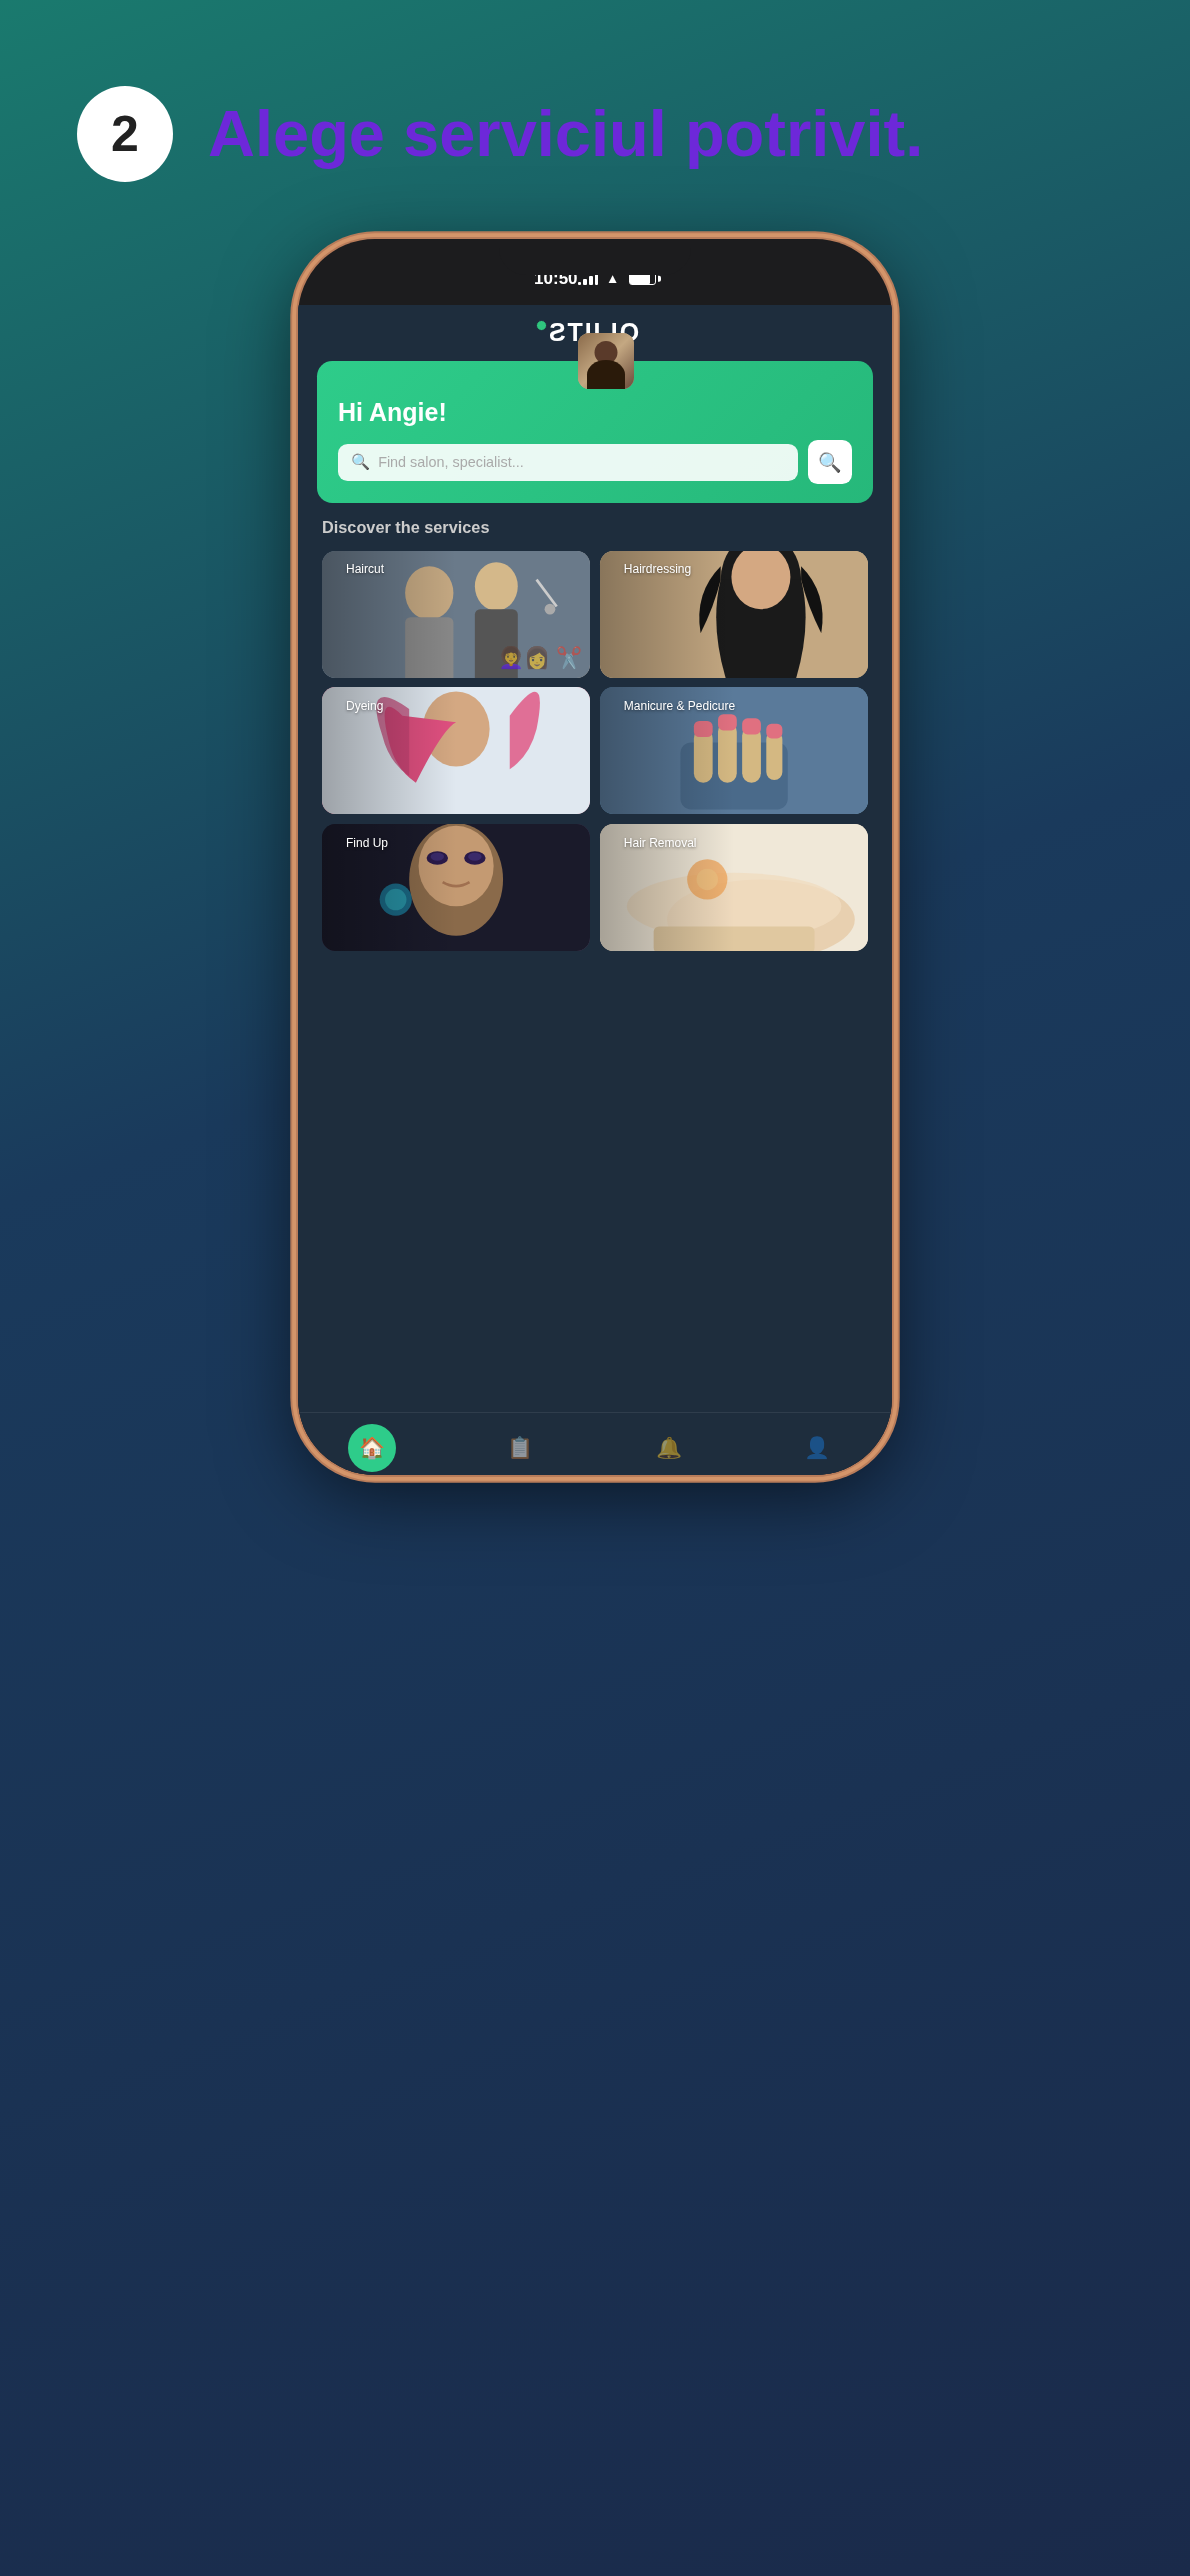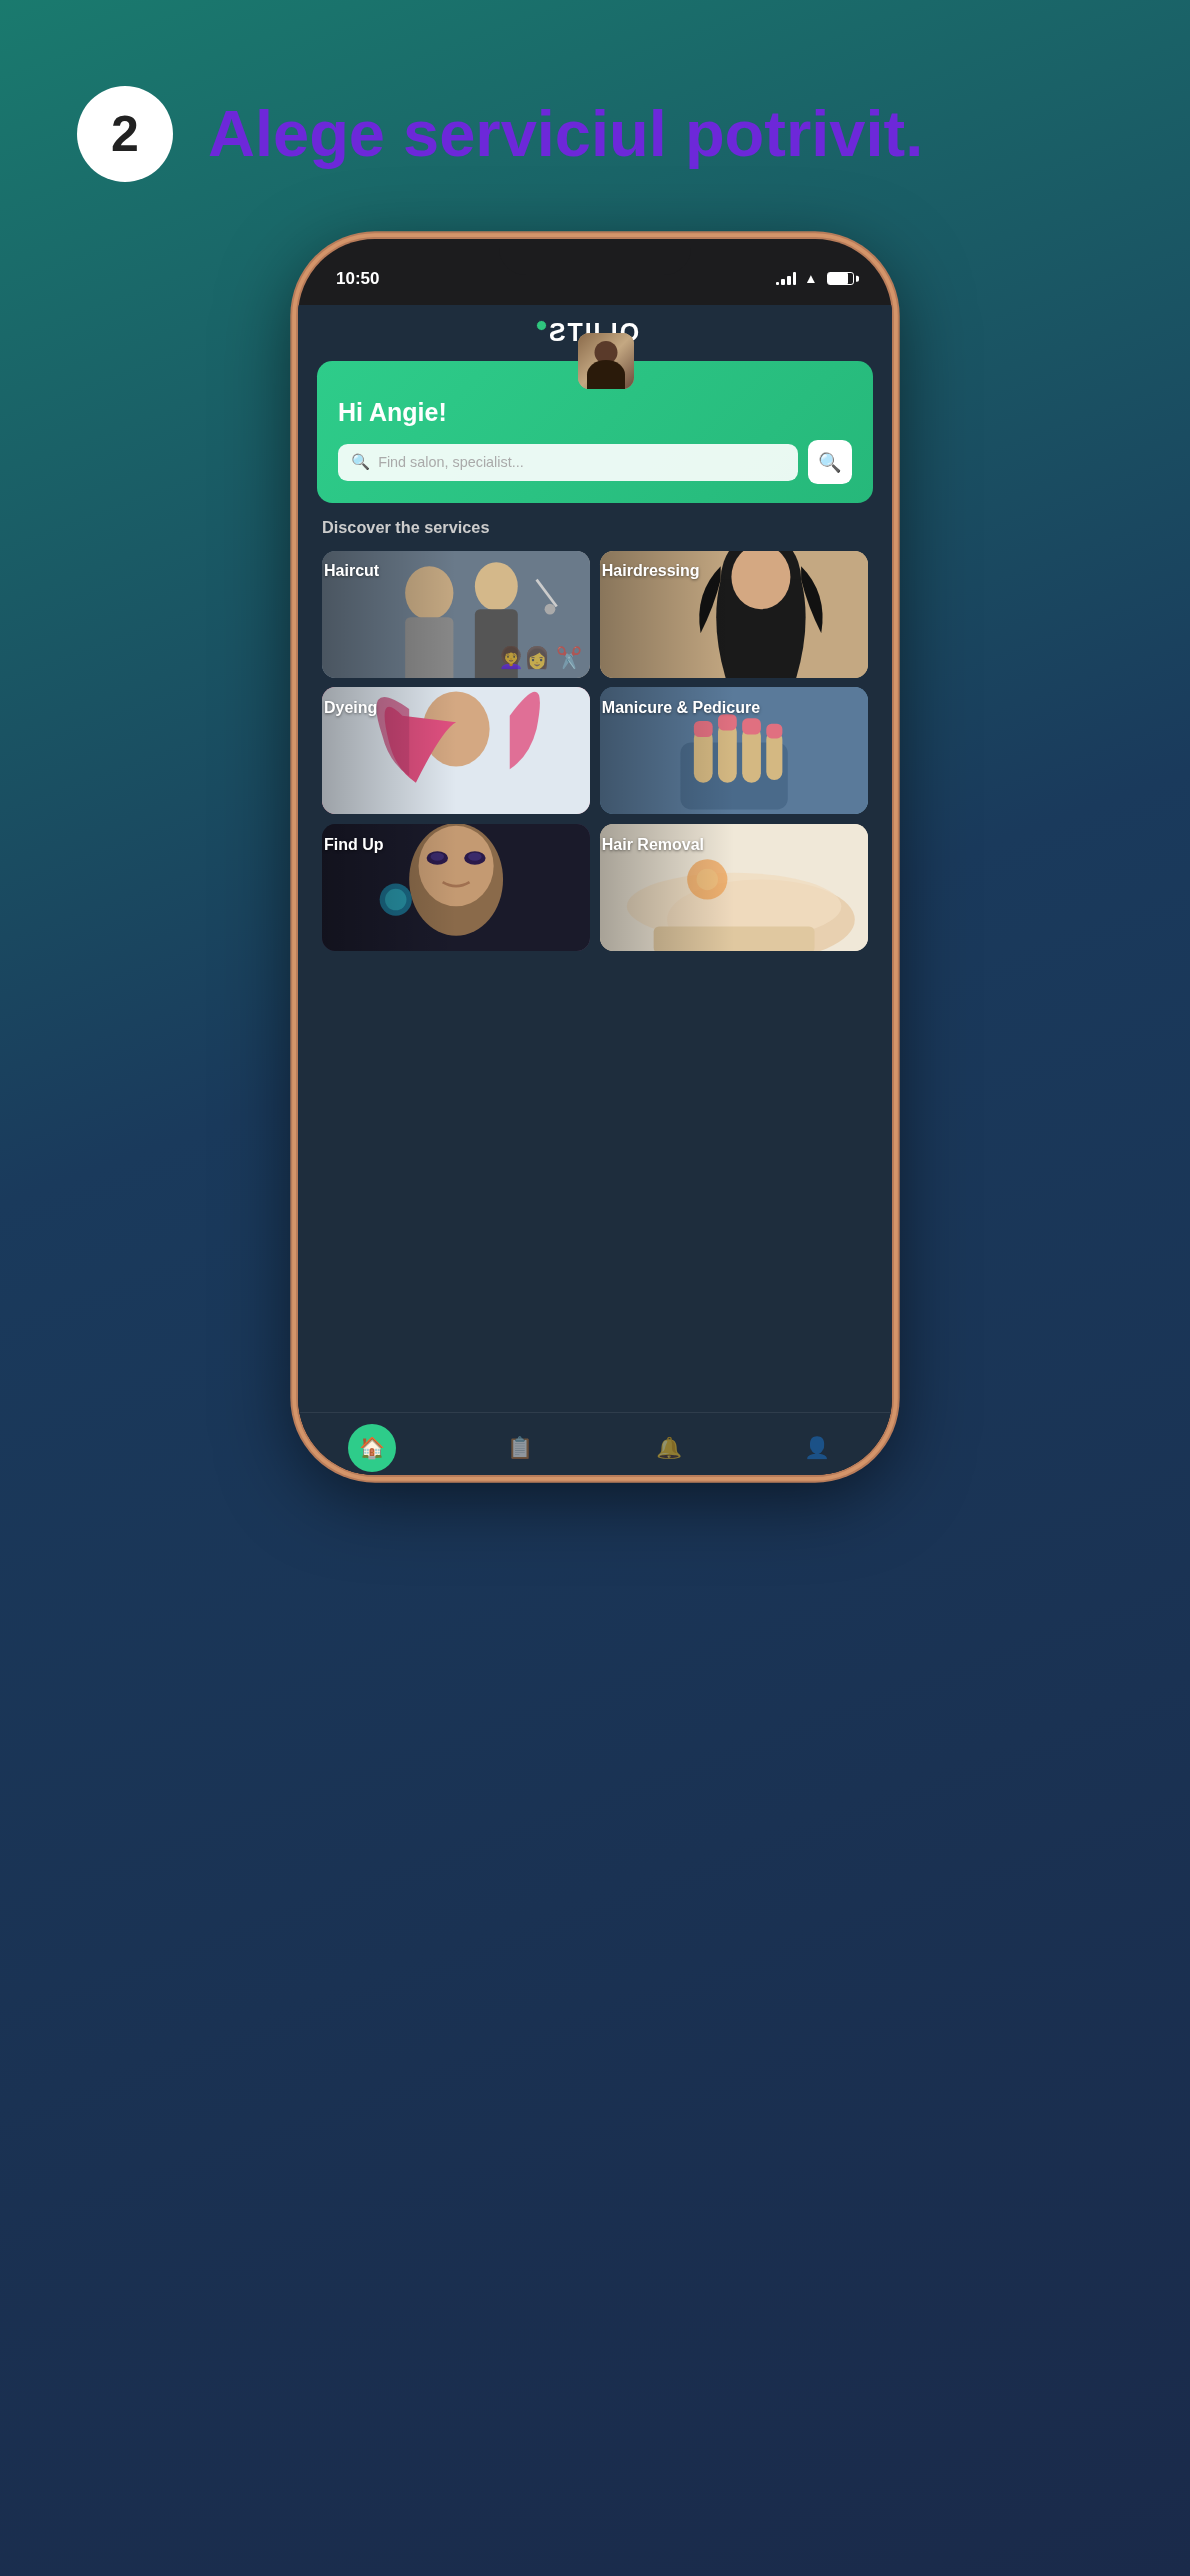--- a/index.html
+++ b/index.html
@@ -75,21 +75,21 @@
       width: 192px;
       height: 36px;
       background: #1c1c1e;
       border-radius: 0 0 27px 27px;
       z-index: 10;
     }
 
     
     .status-bar {
       display: flex;
-      justify-content: space-between;
+      justify-content: center;
       align-items: center;
       padding: 13.4px 38px 0 38px;
       height: 66px;
     }
 
     .status-time {
       font-size: 17px;
       font-weight: 600;
       color: white;
     }
@@ -305,23 +305,23 @@
     .service-card {
       border-radius: 13.4px;
       overflow: hidden;
       position: relative;
       height: 127px;
     }
 
     .service-label {
       position: absolute;
       top: 11.5px;
-      left: 2px;
-      font-size: 16px;
-      font-weight: 700;
+      left: 24px;
+      font-size: 12px;
+      font-weight: 400;
       color: white;
       z-index: 2;
       text-shadow: 0 1px 2.9px rgba(0,0,0,0.5);
     }
 
     
     .card-haircut { background: linear-gradient(135deg, #5a6a7a 0%, #8a9aaa 40%, #c4b4a4 100%); }
     .card-hairdressing { background: linear-gradient(135deg, #c4a882 0%, #e8c8a0 40%, #d4b88a 100%); }
     .card-dyeing { background: linear-gradient(135deg, #c4507a 0%, #e87890 40%, #f0a0b0 100%); }
     .card-manicure { background: linear-gradient(135deg, #3a5a7a 0%, #5a8aaa 40%, #7aaaca 100%); }

